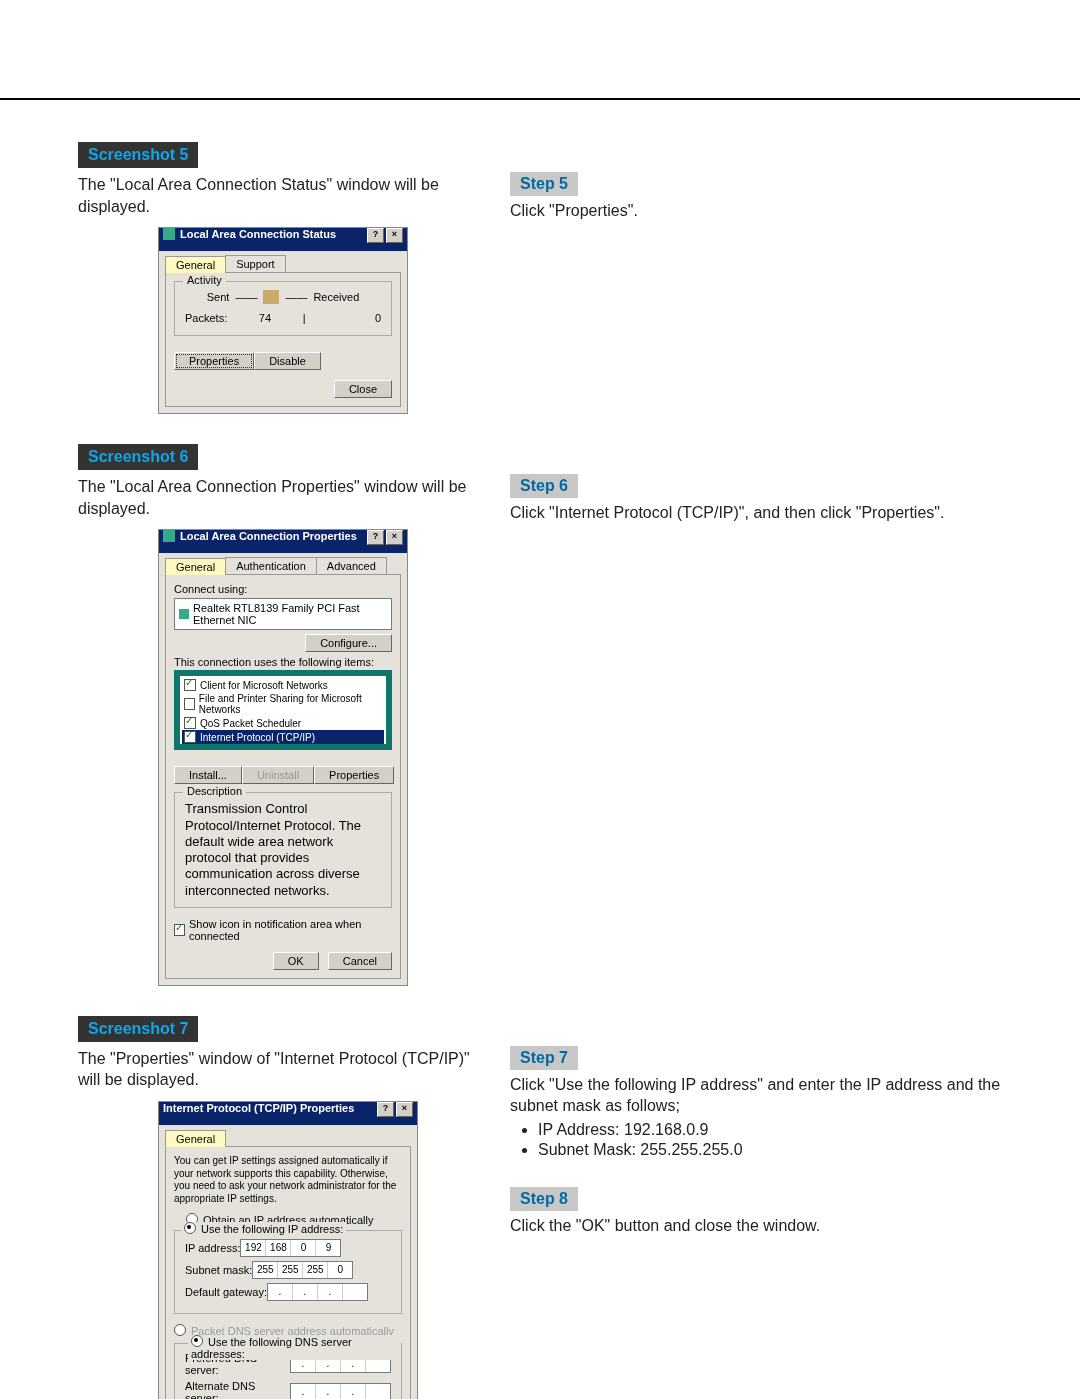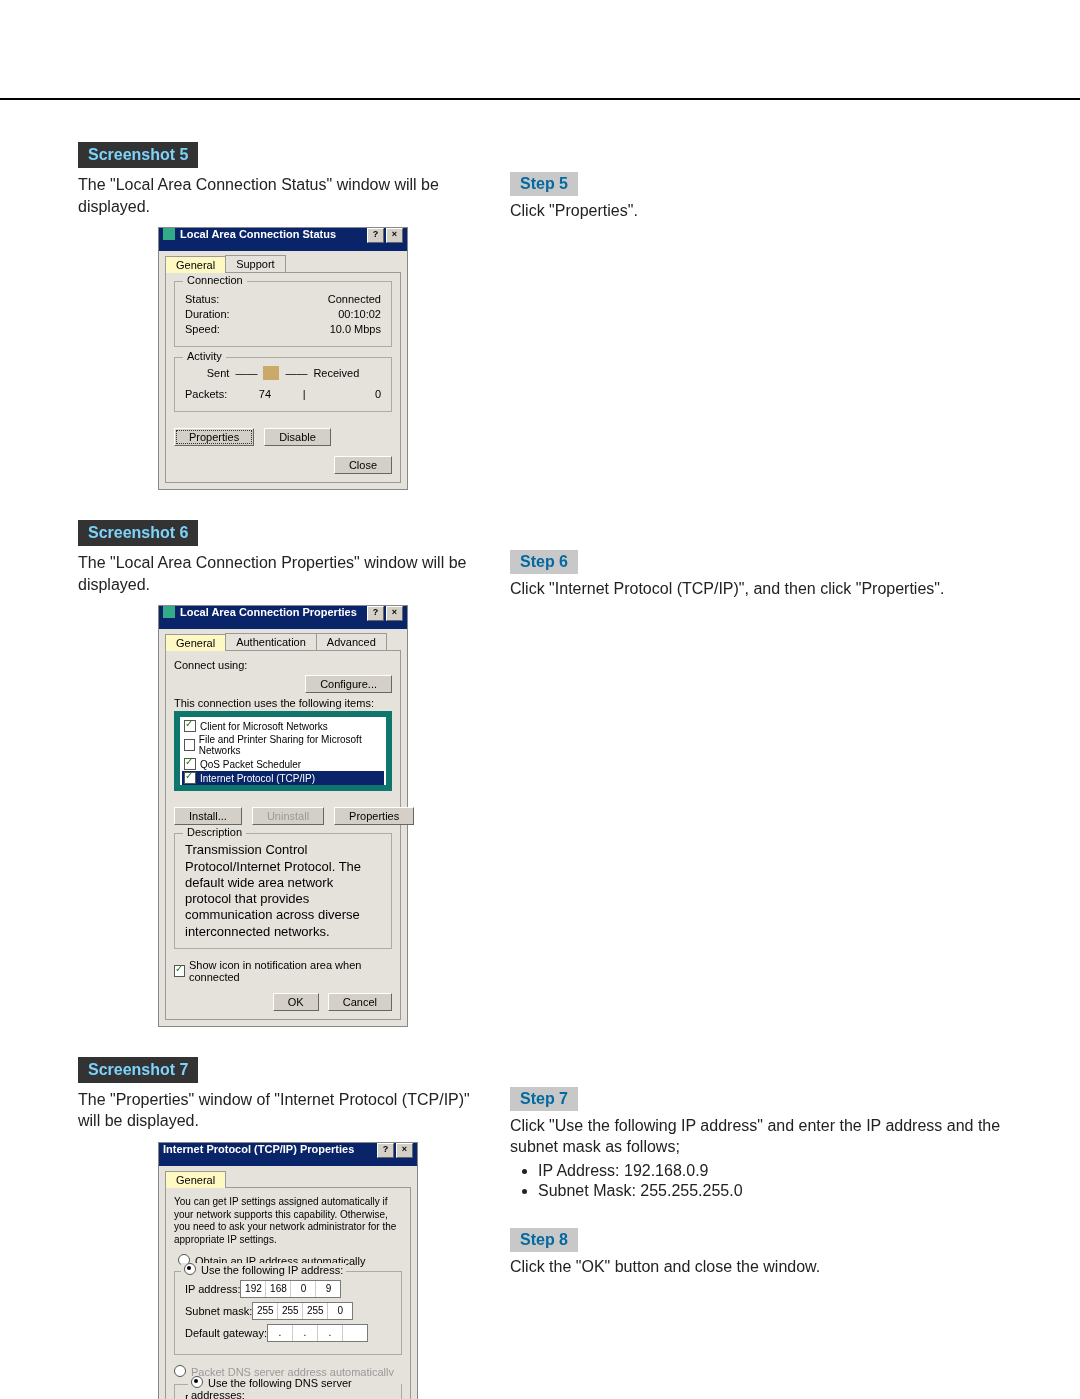--- a/index.html
+++ b/index.html
@@ -2,42 +2,42 @@
 <html><head>
 <meta charset="utf-8">
 <style>
   html,body{margin:0;padding:0;background:#fff;font-family:Arial,Helvetica,sans-serif;color:#222}
   .page{width:1080px;margin:0 auto;position:relative;min-height:1399px}
   .rule{height:2px;background:#000;margin-top:98px}
   .content{padding:42px 78px 0 78px}
   .two-col{display:flex;gap:32px}
   .left{flex:0 0 400px}
   .right{flex:1}
-  .badge{display:inline-block;background:#333;color:#7dd3fc;font-weight:bold;font-size:16px;padding:4px 10px}
+  .badge{display:inline-block;background:#333;color:#0ea5e9;font-weight:bold;font-size:16px;padding:4px 10px}
   .step-badge{display:inline-block;background:#c8c8c8;color:#0369a1;font-weight:bold;font-size:16px;padding:3px 10px}
   .desc{font-size:16px;margin:6px 0 10px 0;line-height:1.35}
   .step-text{font-size:16px;margin:4px 0 0 0;line-height:1.35}
   .bullets{font-size:16px;margin:4px 0 0 0;padding-left:28px}
   .bullets li{margin:2px 0}
   
   .win{margin:0 auto 0 80px;border:1px solid #888;background:#e4e2db;font-family:Tahoma,Arial,sans-serif;font-size:11px;color:#000}
   .titlebar{background:#0a246a;color:#fff;display:flex;align-items:flex-start;height:23px;padding:0 4px;font-weight:bold;font-size:11px}
   .titlebar .titleicon{width:12px;height:12px;background:#3a8;display:inline-block;margin-right:5px}
   .titlebar .spacer{flex:1}
   .winbtn{width:15px;height:13px;background:#d4d0c8;border:1px solid #fff;border-right-color:#666;border-bottom-color:#666;font-size:9px;line-height:11px;text-align:center;margin-left:2px;color:#000}
   .tabs{display:flex;margin:4px 6px 0 6px}
   .tab{border:1px solid #999;border-bottom:none;background:#e4e2db;padding:2px 10px;font-size:11px;margin-right:-1px}
   .tab.active{background:#fef9c3;position:relative;top:1px}
   .tabbody{border:1px solid #999;background:#e4e2db;margin:0 6px 6px 6px;padding:8px}
   .group{border:1px solid #aaa;padding:8px 10px;margin-bottom:10px;position:relative}
   .group>.legend{position:absolute;top:-8px;left:8px;background:#e4e2db;padding:0 4px;font-size:11px}
   .kv{display:flex;justify-content:space-between;font-size:11px;margin:3px 0}
   .btn{display:inline-block;border:1px solid #fff;border-right-color:#666;border-bottom-color:#666;background:#d4d0c8;padding:2px 14px;font-size:11px;text-align:center}
   .btn.dotted{outline:1px dotted #333;outline-offset:-3px}
-  .rowbtns{display:flex;gap:10px;margin-top:16px}
+  .rowbtns{display:flex;margin-top:16px}
   .right-btn{text-align:right;margin-top:10px}
   .listbox{border:6px solid #0f766e;background:#fff;height:64px;overflow:hidden;padding:2px;font-size:10px}
   .listbox .item{display:flex;align-items:center;padding:1px 2px;gap:4px}
   .listbox .item.sel{background:#0a246a;color:#fff}
   .chk{width:10px;height:10px;border:1px solid #555;background:#fff;display:inline-block;position:relative}
   .chk.on::after{content:"✓";position:absolute;top:-3px;left:0;font-size:10px;color:#1a7a1a}
   .netline{border:1px solid #7a7a7a;background:#fff;padding:3px 4px;display:flex;align-items:center;gap:4px}
   .ipbox{display:inline-flex;border:1px solid #7a7a7a;background:#fff;height:16px}
   .ipbox span{width:24px;text-align:center;font-size:10px;line-height:16px;border-right:1px solid #ccc}
   .ipbox span:last-child{border-right:none}
@@ -66,35 +66,20 @@
         <span class="spacer"></span>
         <span class="winbtn">?</span>
         <span class="winbtn">×</span>
       </div>
       <div class="tabs">
         <div class="tab active">General</div>
         <div class="tab">Support</div>
       </div>
       <div class="tabbody">
         <div class="group">
-          <div class="legend">Connection</div>
-          <div class="kv">
-                  <span>Status:</span>
-                  <span>Connected</span>
-                </div>
-          <div class="kv">
-                  <span>Duration:</span>
-                  <span>00:10:02</span>
-                </div>
-          <div class="kv">
-                  <span>Speed:</span>
-                  <span>10.0 Mbps</span>
-                </div>
-        </div>
-        <div class="group">
           <div class="legend">Activity</div>
           <div style="display:flex;justify-content:center;align-items:center;gap:6px;font-size:11px">
             <span>Sent</span>
             <span>——</span>
             <span style="width:16px;height:14px;background:#caa96a;display:inline-block"></span>
             <span>——</span>
             <span>Received</span>
           </div>
           <div class="kv" style="margin-top:8px">
             <span>Packets:</span>
@@ -132,20 +117,24 @@
         <span class="winbtn">?</span>
         <span class="winbtn">×</span>
       </div>
       <div class="tabs">
         <div class="tab active">General</div>
         <div class="tab">Authentication</div>
         <div class="tab">Advanced</div>
       </div>
       <div class="tabbody">
         <div style="margin-bottom:3px">Connect using:</div>
+        <div class="netline">
+          <span style="width:12px;height:10px;background:#3a8;display:inline-block"></span>
+          <span>Realtek RTL8139 Family PCI Fast Ethernet NIC</span>
+        </div>
         <div class="right-btn" style="margin-top:4px"><span class="btn">Configure...</span></div>
         <div style="margin:4px 0 2px 0">This connection uses the following items:</div>
         <div class="listbox">
           <div class="item">
                   <span class="chk on"></span>
                   <span>Client for Microsoft Networks</span>
                 </div>
           <div class="item">
                   <span class="chk"></span>
                   <span>File and Printer Sharing for Microsoft Networks</span>
@@ -197,21 +186,21 @@
         <span>Internet Protocol (TCP/IP) Properties</span>
         <span class="spacer"></span>
         <span class="winbtn">?</span>
         <span class="winbtn">×</span>
       </div>
       <div class="tabs">
               <div class="tab active">General</div>
             </div>
       <div class="tabbody">
         <div style="font-size:10px;line-height:1.25;margin-bottom:8px">You can get IP settings assigned automatically if your network supports this capability. Otherwise, you need to ask your network administrator for the appropriate IP settings.</div>
-        <div style="margin:4px 4px"><span class="radio"></span><span>Obtain an IP address automatically</span></div>
+        <div style="margin:4px 12px"><span class="radio"></span><span>Obtain an IP address automatically</span></div>
         <div class="group" style="padding-top:4px">
           <div style="position:absolute;top:-9px;left:6px;background:#e4e2db;padding:0 3px"><span class="radio on"></span><span>Use the following IP address:</span></div>
           <div class="frow">
                   <span>IP address:</span>
             <span class="ipbox">
                     <span>192</span>
                     <span>168</span>
                     <span>0</span>
                     <span>9</span>
                   </span>

